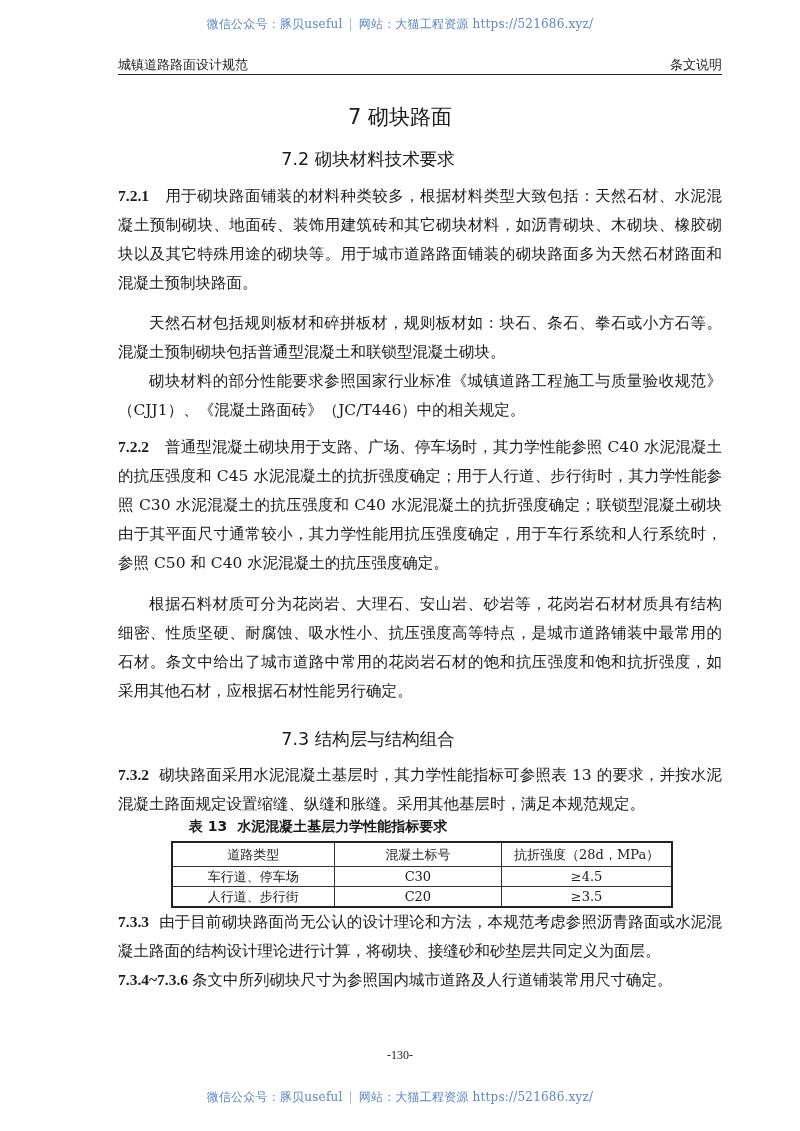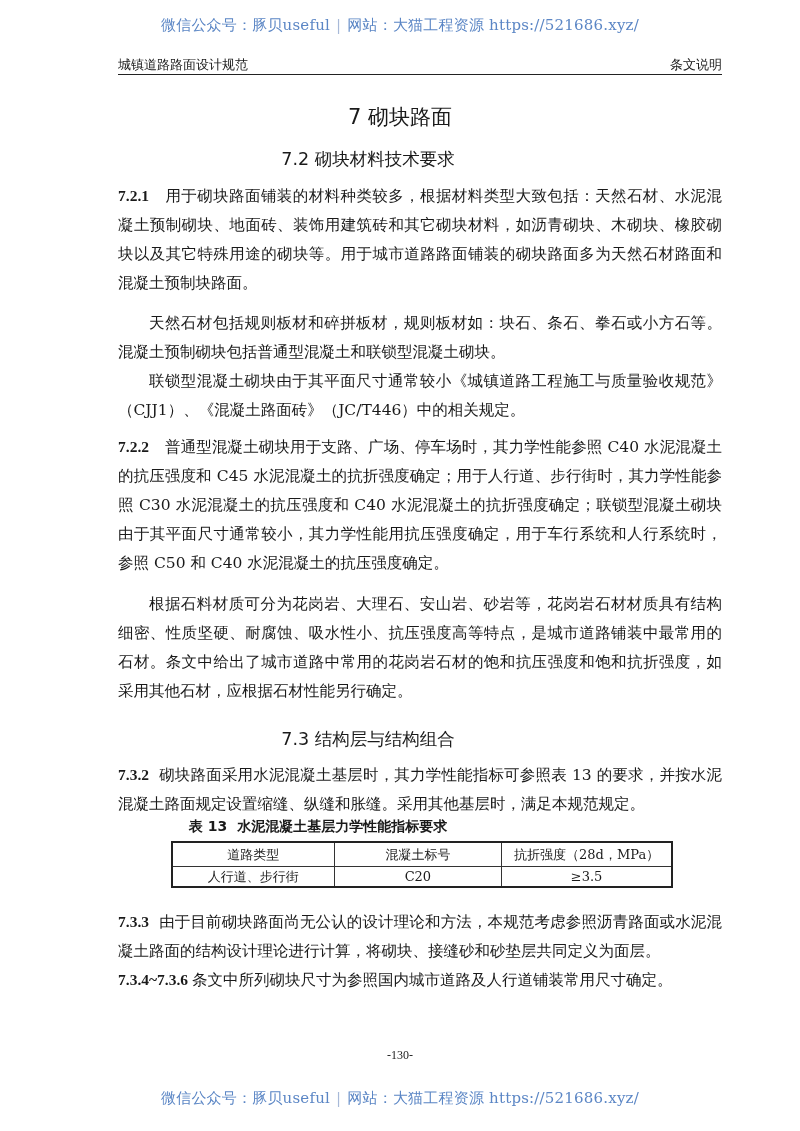--- a/index.html
+++ b/index.html
@@ -1,19 +1,19 @@
 <!DOCTYPE html>
 <html><head>
 <meta charset="utf-8">
 <style>
   html, body { margin: 0; padding: 0; background: #ffffff; }
   body { width: 800px; height: 1131px; position: relative; overflow: hidden;
          font-family: "DejaVu Serif", "Liberation Serif", serif; color: #1a1a1a; }
   .watermark { position: absolute; left: 0; width: 800px; text-align: center;
-               font-family: "DejaVu Serif", "Liberation Serif", serif; font-size: 15px;
+               font-family: "DejaVu Serif", "Liberation Serif", serif; font-size: 12px;
                color: #5b86c5; letter-spacing: 0.2px; }
   .watermark .sep { color: #a8b9d8; margin: 0 6px; }
   .wm-top { top: 16px; }
   .wm-bottom { top: 1089px; }
 
   .running-header { position: absolute; left: 118px; top: 54px; width: 604px; height: 20px;
                     border-bottom: 1.5px solid #222; font-size: 13px; }
   .running-header .left { position: absolute; left: 0; top: 2px; }
   .running-header .right { position: absolute; right: 0; top: 2px; }
 
@@ -69,21 +69,21 @@
 </div>
 
 <div class="chapter-title">7 砌块路面</div>
 
 <div class="section-title sec-72">7.2 砌块材料技术要求</div>
 
 <div class="para p-721">
   <span class="num">7.2.1</span><span>用于砌块路面铺装的材料种类较多，根据材料类型大致包括：天然石材、水泥混凝土预制砌块、地面砖、装饰用建筑砖和其它砌块材料，如沥青砌块、木砌块、橡胶砌块以及其它特殊用途的砌块等。用于城市道路路面铺装的砌块路面多为天然石材路面和混凝土预制块路面。</span>
 </div>
 <div class="para indent p-721b">天然石材包括规则板材和碎拼板材，规则板材如：块石、条石、拳石或小方石等。混凝土预制砌块包括普通型混凝土和联锁型混凝土砌块。</div>
-<div class="para indent p-721c">联锁型混凝土砌块由于其平面尺寸通常较小《城镇道路工程施工与质量验收规范》（CJJ1）、《混凝土路面砖》（JC/T446）中的相关规定。</div>
+<div class="para indent p-721c">砌块材料的部分性能要求参照国家行业标准《城镇道路工程施工与质量验收规范》（CJJ1）、《混凝土路面砖》（JC/T446）中的相关规定。</div>
 
 <div class="para p-722">
   <span class="num">7.2.2</span><span>普通型混凝土砌块用于支路、广场、停车场时，其力学性能参照 C40 水泥混凝土的抗压强度和 C45 水泥混凝土的抗折强度确定；用于人行道、步行街时，其力学性能参照 C30 水泥混凝土的抗压强度和 C40 水泥混凝土的抗折强度确定；联锁型混凝土砌块由于其平面尺寸通常较小，其力学性能用抗压强度确定，用于车行系统和人行系统时，参照 C50 和 C40 水泥混凝土的抗压强度确定。</span>
 </div>
 <div class="para indent p-722b">根据石料材质可分为花岗岩、大理石、安山岩、砂岩等，花岗岩石材材质具有结构细密、性质坚硬、耐腐蚀、吸水性小、抗压强度高等特点，是城市道路铺装中最常用的石材。条文中给出了城市道路中常用的花岗岩石材的饱和抗压强度和饱和抗折强度，如采用其他石材，应根据石材性能另行确定。</div>
 
 <div class="section-title sec-73">7.3 结构层与结构组合</div>
 
 <div class="para p-732">
   <span class="num" style="margin-right:10px">7.3.2</span><span>砌块路面采用水泥混凝土基层时，其力学性能指标可参照表 13 的要求，并按水泥混凝土路面规定设置缩缝、纵缝和胀缝。采用其他基层时，满足本规范规定。</span>
@@ -94,20 +94,25 @@
 </div>
 
 <table class="spec">
   <tbody>
       <tr>
     <th class="c1">道路类型</th>
     <th class="c2">混凝土标号</th>
     <th class="c3">抗折强度（28d，MPa）</th>
   </tr>
   <tr>
+    <td>车行道、停车场</td>
+    <td>C30</td>
+    <td>≥4.5</td>
+  </tr>
+  <tr>
     <td>人行道、步行街</td>
     <td>C20</td>
     <td>≥3.5</td>
   </tr>
 </tbody>
   </table>
 
 <div class="para p-733">
   <span class="num" style="margin-right:10px">7.3.3</span><span>由于目前砌块路面尚无公认的设计理论和方法，本规范考虑参照沥青路面或水泥混凝土路面的结构设计理论进行计算，将砌块、接缝砂和砂垫层共同定义为面层。</span>
 </div>

